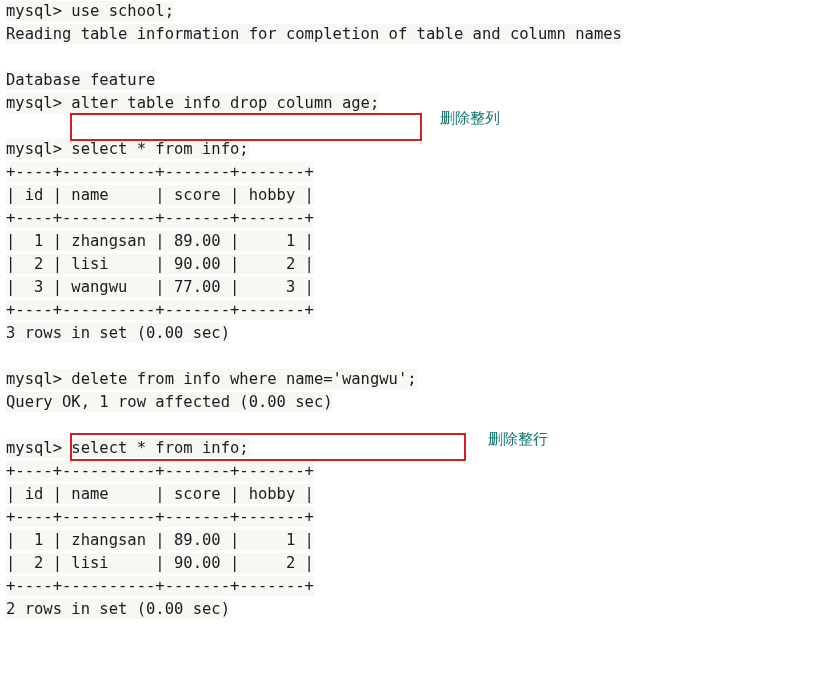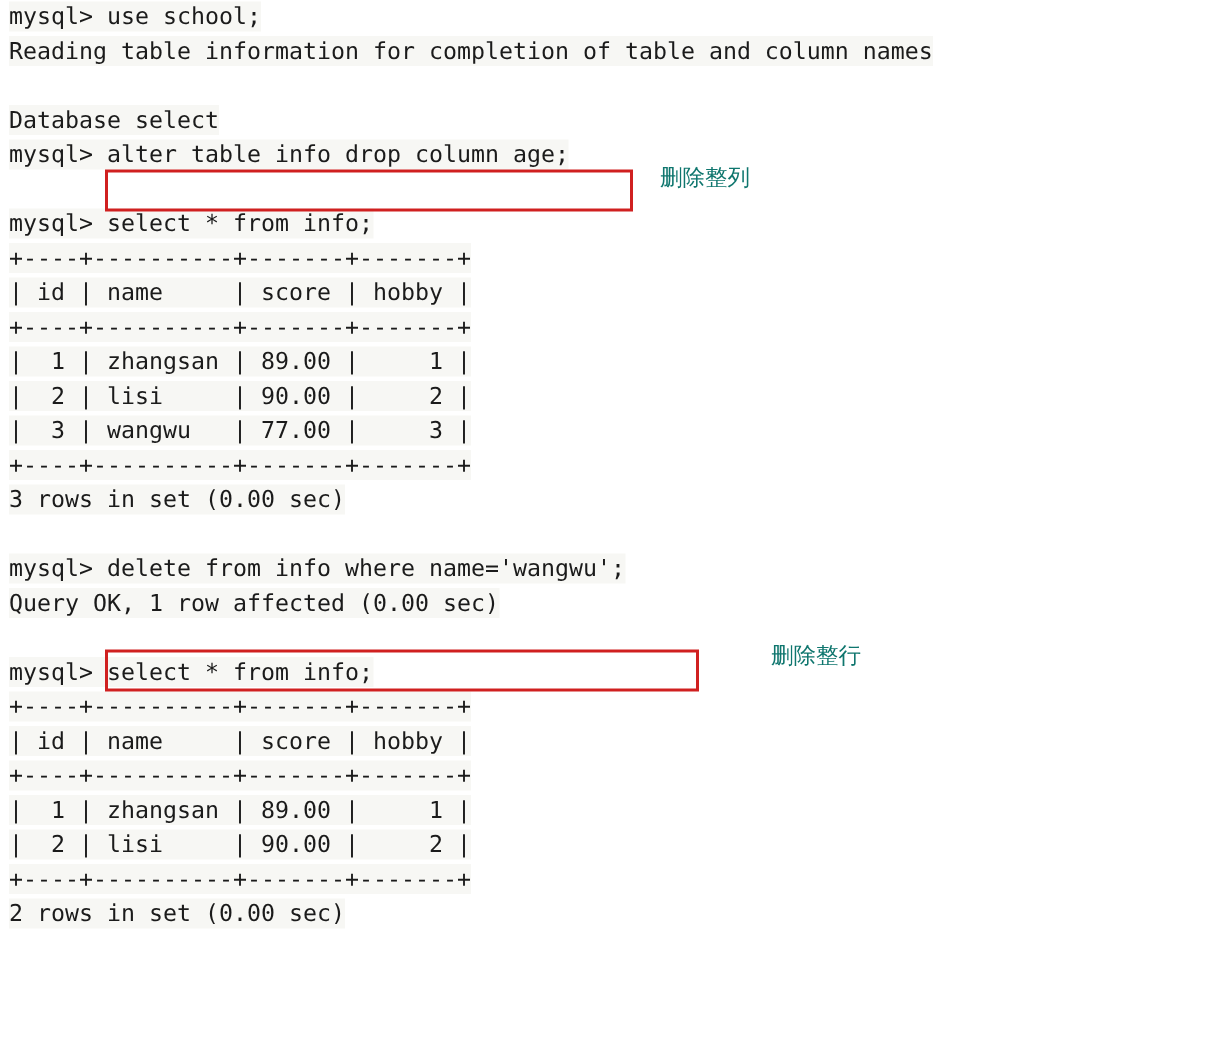--- a/index.html
+++ b/index.html
@@ -109,21 +109,21 @@
 </style>
 </head>
 <body>
 
 <div id="terminal">
 
   <div class="lines">
     <div class="line"><span class="seg">mysql&gt; use school;</span></div>
     <div class="line"><span class="seg">Reading table information for completion of table and column names</span></div>
     <div class="line blank"><span class="seg"></span></div>
-    <div class="line"><span class="seg">Database select</span></div>
+    <div class="line"><span class="seg">Database feature</span></div>
     <div class="line"><span class="seg">mysql&gt; alter table info drop column age;</span></div>
     <div class="line blank"><span class="seg"></span></div>
     <div class="line"><span class="seg">mysql&gt; select * from info;</span></div>
     <div class="line"><span class="seg">+----+----------+-------+-------+</span></div>
     <div class="line"><span class="seg">| id | name     | score | hobby |</span></div>
     <div class="line"><span class="seg">+----+----------+-------+-------+</span></div>
     <div class="line"><span class="seg">|  1 | zhangsan | 89.00 |     1 |</span></div>
     <div class="line"><span class="seg">|  2 | lisi     | 90.00 |     2 |</span></div>
     <div class="line"><span class="seg">|  3 | wangwu   | 77.00 |     3 |</span></div>
     <div class="line"><span class="seg">+----+----------+-------+-------+</span></div>
@@ -139,21 +139,21 @@
     <div class="line"><span class="seg">|  1 | zhangsan | 89.00 |     1 |</span></div>
     <div class="line"><span class="seg">|  2 | lisi     | 90.00 |     2 |</span></div>
     <div class="line"><span class="seg">+----+----------+-------+-------+</span></div>
     <div class="line"><span class="seg">2 rows in set (0.00 sec)</span></div>
   </div>
 
   <div class="redbox" style="left:70px; top:113px; width:352px; height:28px;"></div>
   <div class="annotation" style="left:440px; top:108px;">删除整列</div>
 
   <div class="redbox" style="left:70px; top:433px; width:396px; height:28px;"></div>
-  <div class="annotation" style="left:514px; top:429px;font-family:Liberation Mono, monospace;">删除整行</div>
+  <div class="annotation" style="left:488px; top:429px;">删除整行</div>
 
   <div class="watermark">
     <div class="mark"></div>
     <div class="wtext">
       <div class="wzh">创新互联</div>
       <div class="wpy">CHUANG XIN HU LIAN</div>
     </div>
   </div>
 
 </div>

